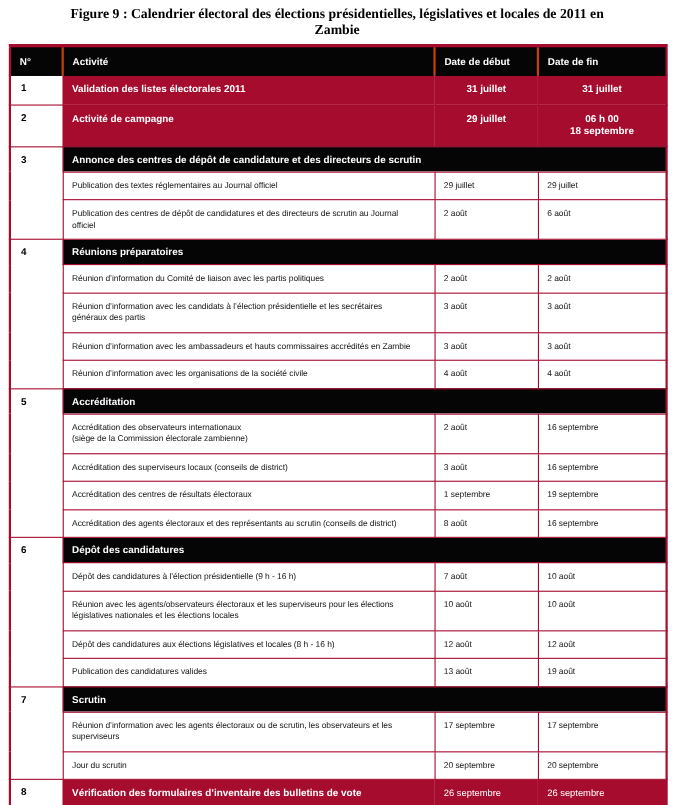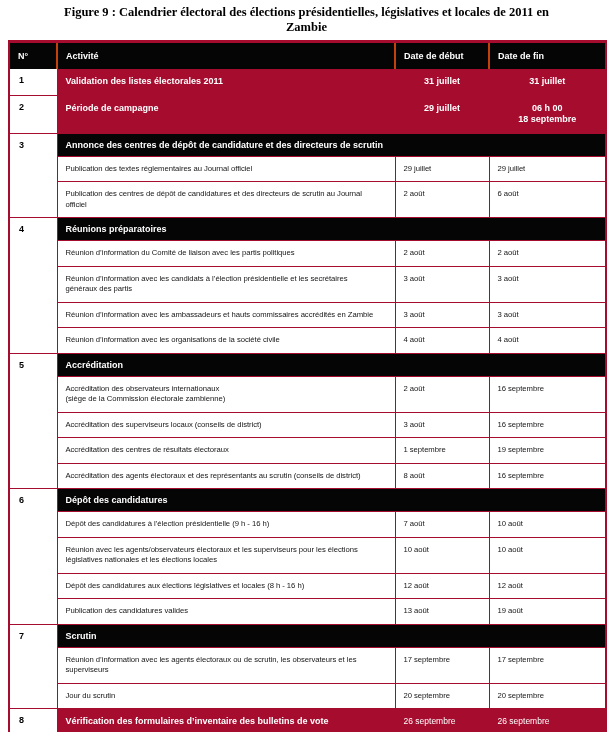--- a/index.html
+++ b/index.html
@@ -94,21 +94,21 @@
     </thead>
     <tbody>
         <tr class="row-highlight">
           <td class="num-cell">1</td>
           <td class="act">Validation des listes électorales 2011</td>
           <td class="date bold">31 juillet</td>
           <td class="date bold">31 juillet</td>
         </tr>
         <tr class="row-highlight">
           <td class="num-cell">2</td>
-          <td class="act">Période de campagne</td>
+          <td class="act">Activité de campagne</td>
           <td class="date bold">29 juillet</td>
           <td class="date bold">06 h 00
 18 septembre</td>
         </tr>
         <tr class="row-section">
           <td class="num-cell" rowspan="3">3</td>
           <td class="section-bar" colspan="3">Annonce des centres de dépôt de candidature et des directeurs de scrutin</td>
         </tr>
         <tr class="row-sub">
           <td class="act">Publication des textes réglementaires au Journal officiel</td>

